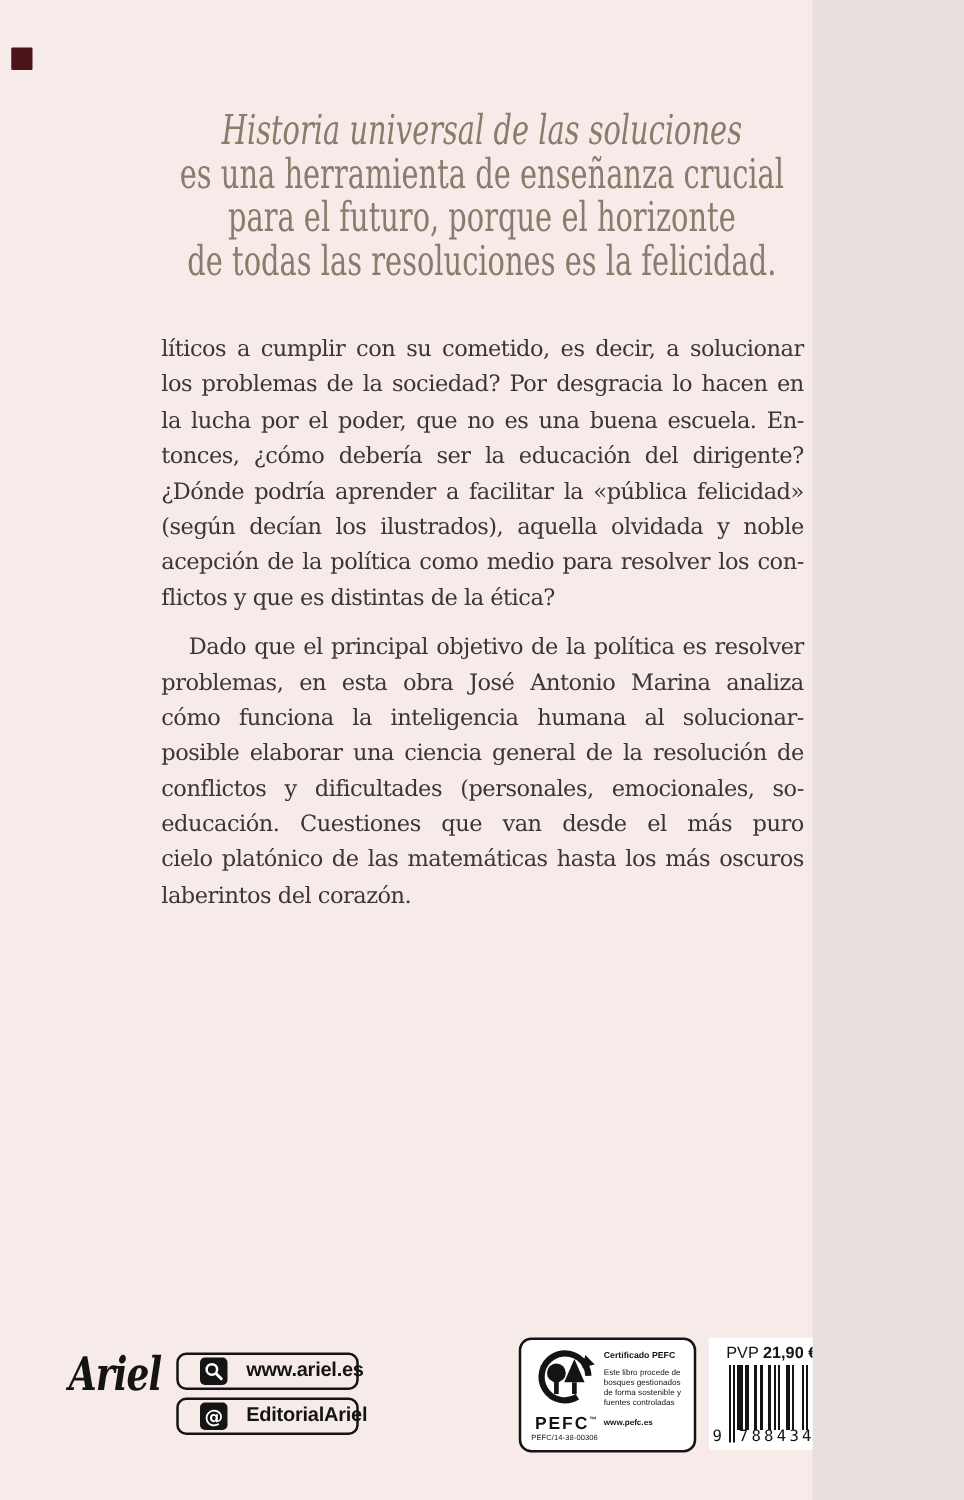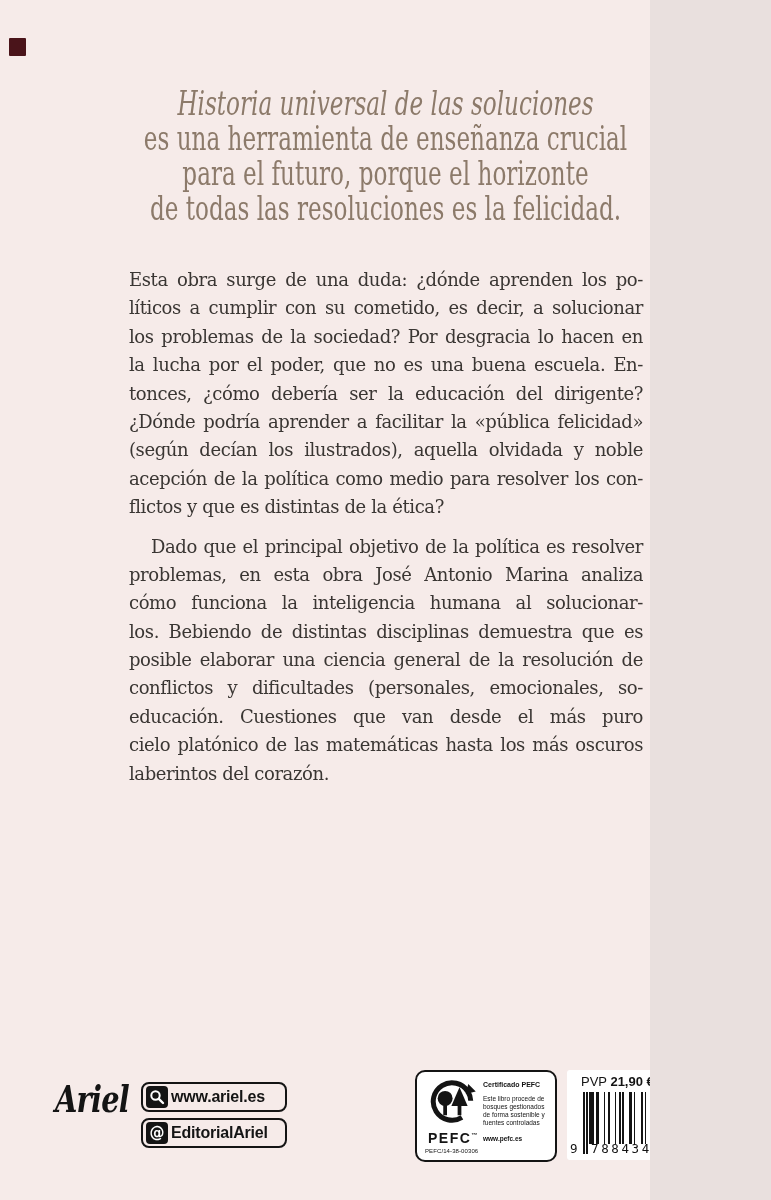--- a/index.html
+++ b/index.html
@@ -45,24 +45,24 @@
   
   .ariel-logo{
     position:absolute;left:55px;top:1077px;
     font-family:"DejaVu Serif",serif;font-style:italic;font-weight:bold;
     font-size:37px;color:var(--ink);
     transform:scaleX(0.78);transform-origin:0 50%;
     letter-spacing:-1px;
   }
   .badges{position:absolute;left:141px;top:1082px;}
   .badge{
-    display:flex;align-items:center;gap:3px;
+    display:flex;align-items:center;gap:15px;
     width:146px;height:30px;margin-bottom:6px;
     border:2px solid var(--ink);border-radius:8px;
-    padding-left:3px;background:transparent;
+    padding-left:17px;background:transparent;
   }
   .badge-icon{
     width:22px;height:22px;border-radius:4px;background:var(--ink);
     display:flex;align-items:center;justify-content:center;flex:0 0 auto;
     color:#fff;font-family:"DejaVu Sans",sans-serif;font-size:15px;font-weight:bold;
   }
   .badge-label{
     font-family:"Liberation Sans",sans-serif;font-weight:bold;
     font-size:16px;color:var(--ink);letter-spacing:-0.2px;white-space:nowrap;
   }
@@ -114,33 +114,31 @@
   <div class="corner-mark"></div>
 
   <div class="headline" id="headline">
       <div class="hl-line italic">Historia universal de las soluciones</div>
       <div class="hl-line">es una herramienta de enseñanza crucial</div>
       <div class="hl-line">para el futuro, porque el horizonte</div>
       <div class="hl-line">de todas las resoluciones es la felicidad.</div>
     </div>
 
   <div class="body-text" id="body-text">
-      <div class="body-line">Esta obra surge de una duda: ¿dónde aprenden los po-</div>
       <div class="body-line">líticos a cumplir con su cometido, es decir, a solucionar</div>
       <div class="body-line">los problemas de la sociedad? Por desgracia lo hacen en</div>
       <div class="body-line">la lucha por el poder, que no es una buena escuela. En-</div>
       <div class="body-line">tonces, ¿cómo debería ser la educación del dirigente?</div>
       <div class="body-line">¿Dónde podría aprender a facilitar la «pública felicidad»</div>
       <div class="body-line">(según decían los ilustrados), aquella olvidada y noble</div>
       <div class="body-line">acepción de la política como medio para resolver los con-</div>
       <div class="body-line last">flictos y que es distintas de la ética?</div>
       <div class="body-line indent">Dado que el principal objetivo de la política es resolver</div>
       <div class="body-line">problemas, en esta obra José Antonio Marina analiza</div>
       <div class="body-line">cómo funciona la inteligencia humana al solucionar-</div>
-      <div class="body-line">los. Bebiendo de distintas disciplinas demuestra que es</div>
       <div class="body-line">posible elaborar una ciencia general de la resolución de</div>
       <div class="body-line">conflictos y dificultades (personales, emocionales, so-</div>
       <div class="body-line">educación. Cuestiones que van desde el más puro</div>
       <div class="body-line">cielo platónico de las matemáticas hasta los más oscuros</div>
       <div class="body-line last">laberintos del corazón.</div>
     </div>
 
   <div class="ariel-logo">Ariel</div>
 
   <div class="badges">

